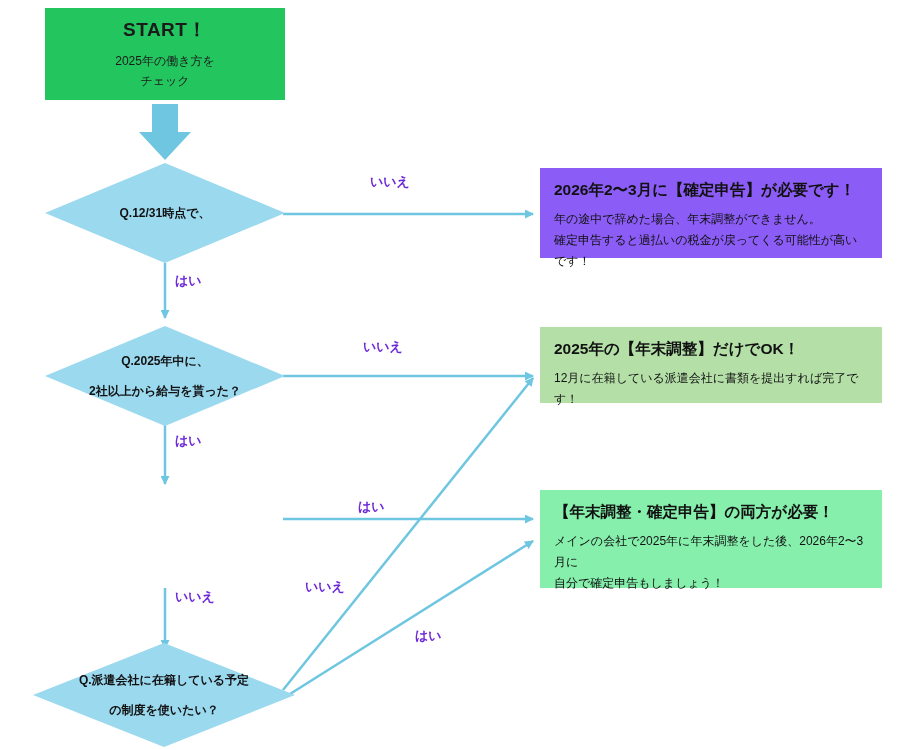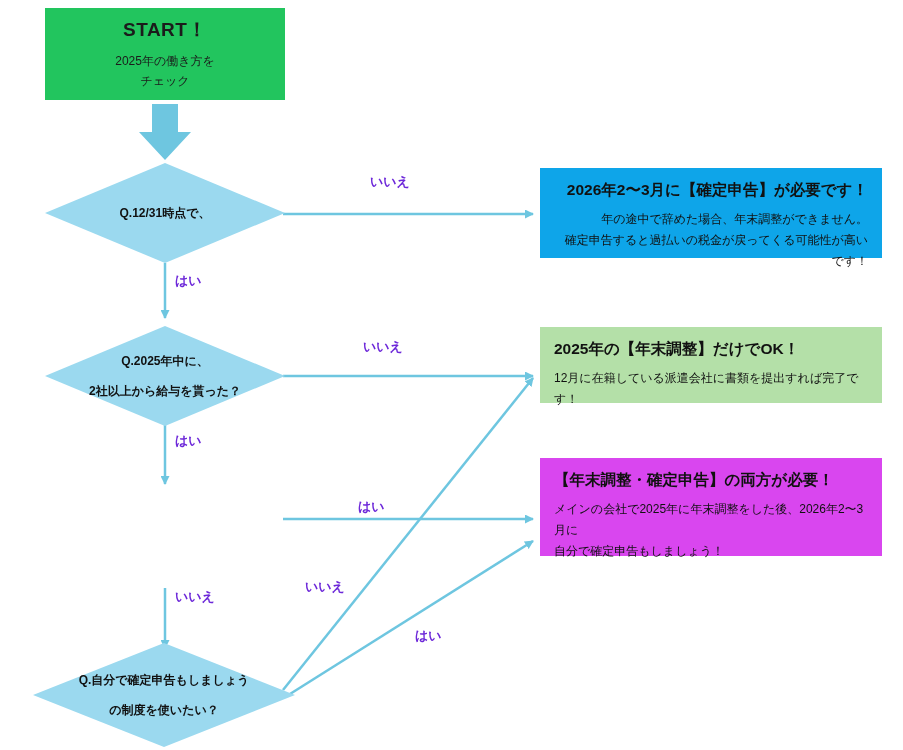--- a/index.html
+++ b/index.html
@@ -93,23 +93,23 @@
     font-weight: bold;
     color: #111111;
     margin-bottom: 9px;
     line-height: 20px;
   }
   .panel .pline {
     font-size: 12px;
     color: #111111;
     line-height: 21px;
   }
-  .panel-orange { background: #0ea5e9; text-align: right; }
+  .panel-orange { background: #8b5cf6; }
   .panel-green  { background: #b4e0a8; }
-  .panel-yellow { background: #d946ef; }
+  .panel-yellow { background: #86efac; margin-top: 32px; }
 
   
   .edge-label {
     position: absolute;
     font-size: 13px;
     color: #6d28d9;
     font-weight: bold;
     white-space: nowrap;
   }
 </style>
@@ -164,21 +164,21 @@
     <div class="dtext">
       <div>Q.2025年中に、</div>
       <div>2社以上から給与を貰った？</div>
     </div>
   </div>
 
 
   <div class="diamond" style="left:33px; top:643px; width:262px; height:104px;">
     <div class="shape"></div>
     <div class="dtext">
-      <div>Q.自分で確定申告もしましょう</div>
+      <div>Q.派遣会社に在籍している予定</div>
       <div>の制度を使いたい？</div>
     </div>
   </div>
 
   <div class="panel panel-orange" style="left:540px; top:168px; width:342px; height:90px;">
     <div class="ptitle">2026年2〜3月に【確定申告】が必要です！</div>
     <div class="pline">年の途中で辞めた場合、年末調整ができません。</div>
     <div class="pline">確定申告すると過払いの税金が戻ってくる可能性が高いです！</div>
   </div>
 

